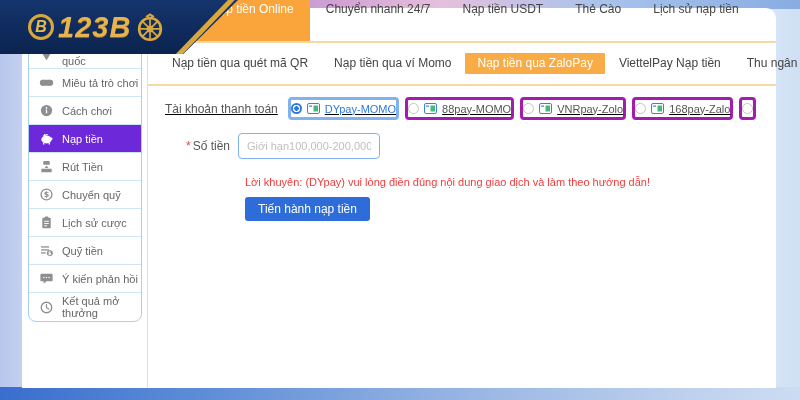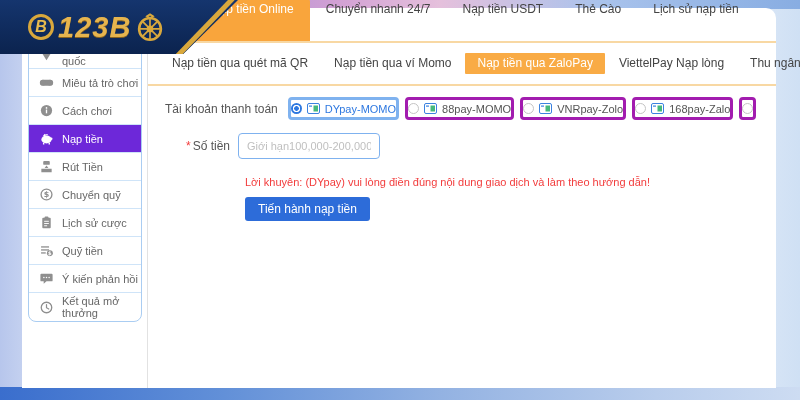--- a/index.html
+++ b/index.html
@@ -32,21 +32,21 @@
   .tabs1 { height:35px; display:flex; align-items:flex-end; padding-left:47px;
            border-bottom:2px solid #f8d8a3; }
   .tab1 { height:45px; line-height:27px; padding:0 16px; font-size:12px; color:#444; cursor:pointer; white-space:nowrap; }
   .tab1.active { background:#f9a53c; color:#fff; border-radius:6px 6px 0 0; }
 
   .tabs2 { height:43px; display:flex; align-items:center; padding-left:12px; gap:2px;
            border-bottom:2px solid #f8d8a3; }
   .tab2 { height:21px; line-height:21px; padding:0 12px; font-size:12px; color:#444; cursor:pointer; white-space:nowrap; }
   .tab2.active { background:#f9ab45; color:#fff; border-radius:1px; }
 
-  .pay-row { margin-top:11px; display:flex; align-items:center; padding-left:17px; gap:6px; flex-wrap:nowrap; }
+  .pay-row { margin-top:11px; display:flex; align-items:center; padding-left:17px; gap:6px; flex-wrap:nowrap;text-decoration:underline; }
   .pay-label { font-size:12px; color:#555; margin-right:4px; white-space:nowrap; }
   .opt { height:23px; display:flex; align-items:center; gap:5px; padding:0 0;
          border:3px solid #a21caf; border-radius:4px; background:#fff; font-size:11px; color:#555;
          cursor:pointer; white-space:nowrap; }
   .opt.selected { border-color:#7fb2ef; color:#2e78e0; }
   .radio { width:11px; height:11px; border-radius:50%; border:1px solid #c4c4c4; background:#fff; flex:0 0 11px; }
   .opt.selected .radio { border:none;
          background:radial-gradient(circle,#2e78e0 0 2px,#fff 2.6px 3.4px,#2e78e0 4px); }
 
   .amount-row { margin-top:13px; display:flex; align-items:center; }
@@ -191,21 +191,21 @@
         <div class="tab1">Chuyển nhanh 24/7</div>
         <div class="tab1">Nạp tiền USDT</div>
         <div class="tab1">Thẻ Cào</div>
         <div class="tab1">Lịch sử nạp tiền</div>
       </div>
 
       <div class="tabs2">
         <div class="tab2">Nạp tiền qua quét mã QR</div>
         <div class="tab2">Nạp tiền qua ví Momo</div>
         <div class="tab2 active">Nạp tiền qua ZaloPay</div>
-        <div class="tab2">ViettelPay Nạp lòng</div>
+        <div class="tab2">ViettelPay Nạp tiền</div>
         <div class="tab2">Thu ngân</div>
       </div>
 
       <div class="pay-row">
         <span class="pay-label">Tài khoản thanh toán</span>
 
         <div class="opt selected">
           <span class="radio"></span>
           <svg width="13" height="11" viewBox="0 0 13 11">
               <rect x="0.5" y="0.5" width="12" height="10" rx="1.5" fill="none" stroke="#3b82e0"></rect>

